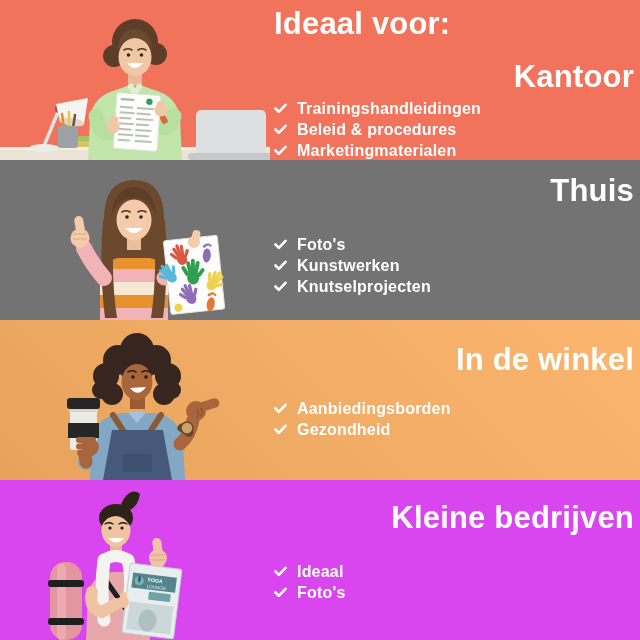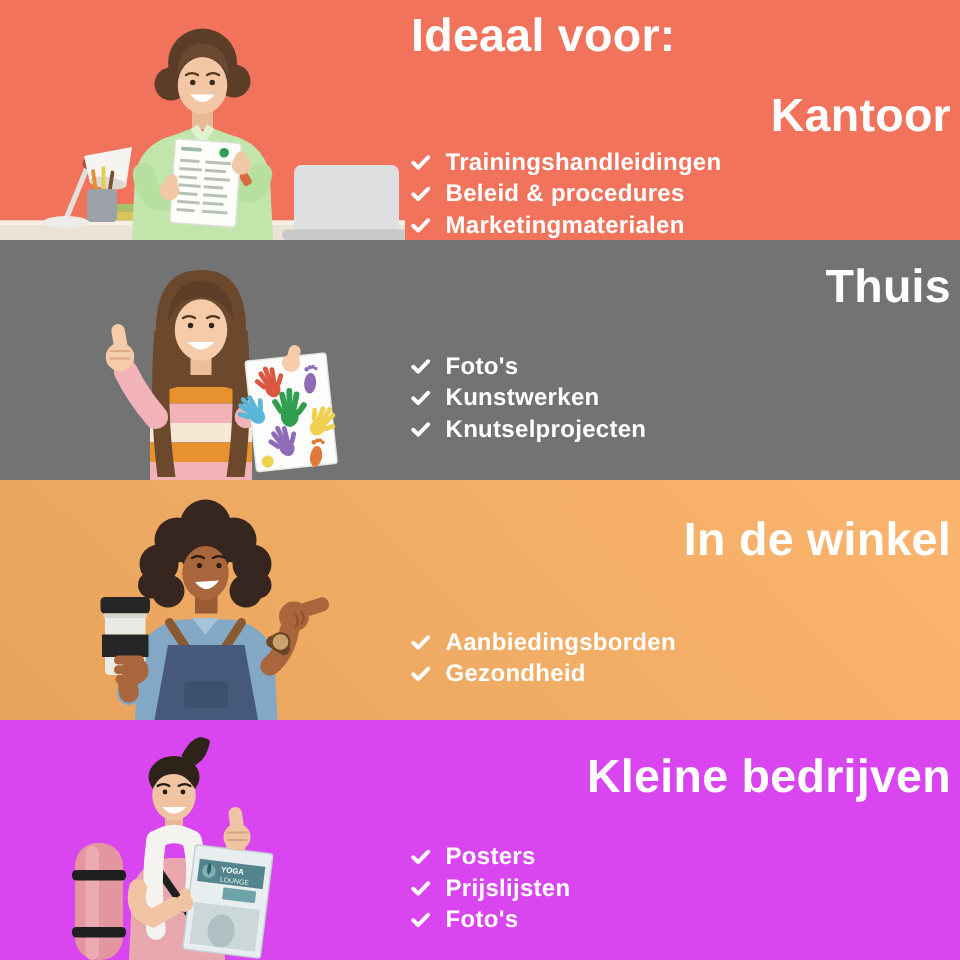--- a/index.html
+++ b/index.html
@@ -19,21 +19,21 @@
   .section-title{
     margin:0;font-size:31px;line-height:36px;font-weight:700;letter-spacing:.2px;text-align:right;
   }
   .band--kantoor .section-title{margin-top:17px;}
   .band--thuis .section-title{margin-top:13px;}
   .band--winkel .section-title{margin-top:22px;}
   .band--kleine .section-title{margin-top:20px;}
   ul.benefits{list-style:none;margin:0;padding:0;}
   .band--kantoor ul.benefits{margin-top:3px;}
   .band--thuis ul.benefits{margin-top:25px;}
-  .band--winkel ul.benefits{margin-top:40px;}
+  .band--winkel ul.benefits{margin-top:20px;}
   .band--kleine ul.benefits{margin-top:25px;}
   ul.benefits li{
     display:flex;align-items:flex-start;gap:9px;
     font-size:16px;line-height:21px;font-weight:700;letter-spacing:.2px;
   }
   .check{flex:0 0 14px;width:14px;height:21px;display:flex;align-items:center;}
   .check svg{display:block;}
 </style>
 </head>
 <body>
@@ -370,29 +370,21 @@
     </svg>
     <div class="content">
       <h2 class="section-title">Kleine bedrijven</h2>
       <ul class="benefits">
         <li>
           <span class="check">
               <svg width="13" height="11" viewBox="0 0 13 11">
                 <path d="M1.5 5.5 L4.8 8.8 L11.5 1.8" stroke="#fff" stroke-width="2.6" fill="none" stroke-linecap="round" stroke-linejoin="round"></path>
               </svg>
             </span>
-          <span>Posters</span>
-        </li>
-        <li>
-          <span class="check">
-              <svg width="13" height="11" viewBox="0 0 13 11">
-                <path d="M1.5 5.5 L4.8 8.8 L11.5 1.8" stroke="#fff" stroke-width="2.6" fill="none" stroke-linecap="round" stroke-linejoin="round"></path>
-              </svg>
-            </span>
-          <span>Prijslijsten</span>
+          <span>Ideaal</span>
         </li>
         <li>
           <span class="check">
               <svg width="13" height="11" viewBox="0 0 13 11">
                 <path d="M1.5 5.5 L4.8 8.8 L11.5 1.8" stroke="#fff" stroke-width="2.6" fill="none" stroke-linecap="round" stroke-linejoin="round"></path>
               </svg>
             </span>
           <span>Foto's</span>
         </li>
       </ul>

